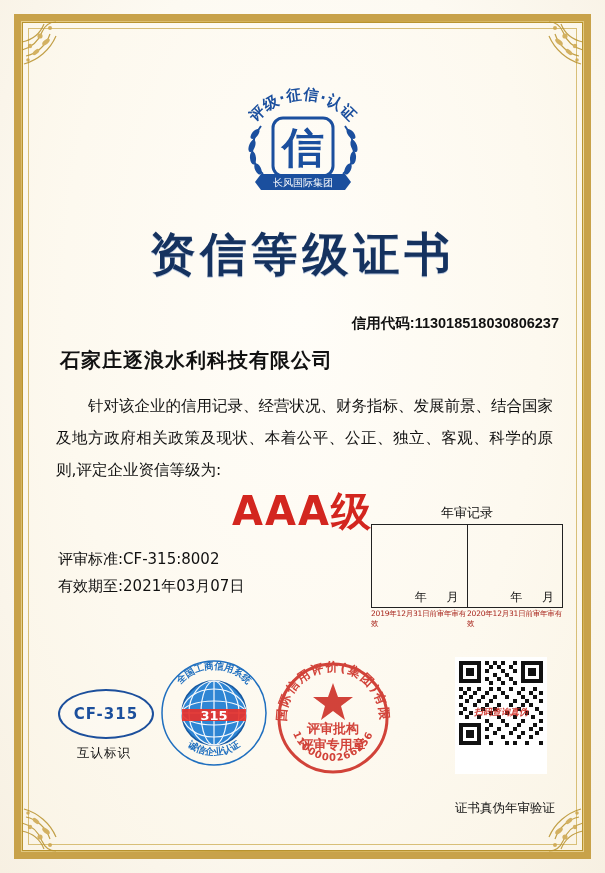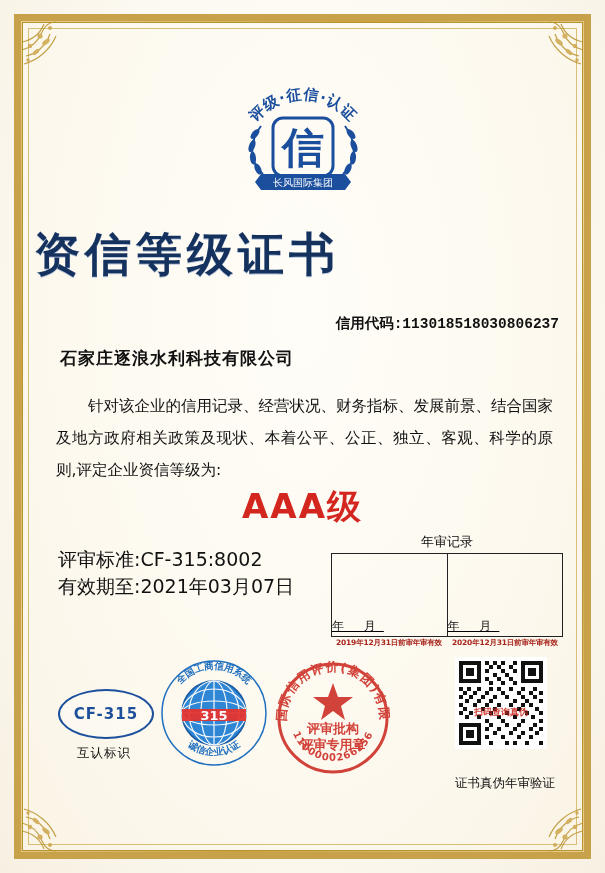--- a/index.html
+++ b/index.html
@@ -91,45 +91,46 @@
     width: 156px;
     height: 128px;
   }
 
   
   .title {
     position: absolute;
     left: 0;
     right: 0;
     top: 190px;
+    text-align: center;
     font-family: "DejaVu Sans", sans-serif;
     font-weight: bold;
     font-size: 46px;
     letter-spacing: 5px;
     color: #15325f;
     text-shadow: 0 1px 0 #b9c7dd;
   }
 
   .credit-code {
     position: absolute;
     right: 12px;
     top: 280px;
-    font-family: Liberation Mono, monospace;
+    font-family: Liberation Sans, sans-serif;
     font-size: 14.5px;
     font-weight: bold;
     color: #111111;
     letter-spacing: 0px;
   }
 
   .company {
     position: absolute;
     left: 26px;
     top: 313px;
     font-family: Liberation Serif, serif;
-    font-size: 17px;
+    font-size: 20px;
     font-weight: bold;
     color: #111111;
     letter-spacing: 1px;
   }
 
   .body-text {
     position: absolute;
     left: 22px;
     right: 18px;
     top: 356px;
@@ -142,81 +143,78 @@
   .body-text .indent { display: inline-block; width: 32px; }
 
   .grade {
     position: absolute;
     left: 0;
     right: 0;
     top: 450px;
     text-align: center;
     font-family: "DejaVu Sans", sans-serif;
     font-weight: bold;
-    font-size: 34px;
+    font-size: 40px;
     color: #d3261f;
     letter-spacing: 2px;
   }
 
   
   .info-block {
     position: absolute;
     left: 24px;
     top: 512px;
     font-family: "DejaVu Sans", sans-serif;
-    font-size: 19px;
+    font-size: 15px;
     color: #111111;
     line-height: 27px;
   }
   .info-row { white-space: nowrap; }
 
   
   .review-box {
     position: absolute;
     right: 8px;
-    top: 499px;
-    width: 232px;
+    top: 470px;
+    width: 192px;
   }
   .review-title {
     font-family: "DejaVu Sans", sans-serif;
     font-size: 13px;
     color: #111;
     text-align: center;
     padding-bottom: 2px;
   }
   .review-table {
     border: 1px solid #222;
     border-collapse: collapse;
     width: 100%;
     height: 84px;
     table-layout: fixed;
   }
   .review-table td {
     border: 1px solid #222;
     vertical-align: bottom;
-    text-align: left;
+    text-align: right;
     position: relative;
     padding: 0;
-    text-decoration: underline;
   }
   .ym {
     font-family: "DejaVu Sans", sans-serif;
     font-size: 12px;
     color: #111;
     letter-spacing: 8px;
     padding-bottom: 1px;
   }
   .tiny-note {
     font-family: "DejaVu Sans", sans-serif;
     font-size: 7.5px;
     color: #a8251c;
-    text-align: center;
     padding-top: 1px;
     letter-spacing: -0.2px;
-    font-weight: bold;
   }
   .review-notes {
     display: flex;
   }
   .review-notes > div { width: 50%; }
 
   
   .seals {
     position: absolute;
     left: 0;
@@ -273,24 +271,25 @@
 
   .qr-wrap {
     position: absolute;
     right: 14px;
     top: -6px;
     width: 112px;
     text-align: center;
   }
   .qr {
     width: 92px;
-    height: 92px;
+    height: 117px;
     margin: 0 auto;
     position: relative;
     background: #fff;
+    font-style: italic;
   }
   .qr-label {
     margin-top: 26px;
     font-family: "DejaVu Sans", sans-serif;
     font-size: 12.5px;
     color: #111;
     white-space: nowrap;
     margin-right: -8px;
   }
 </style>

